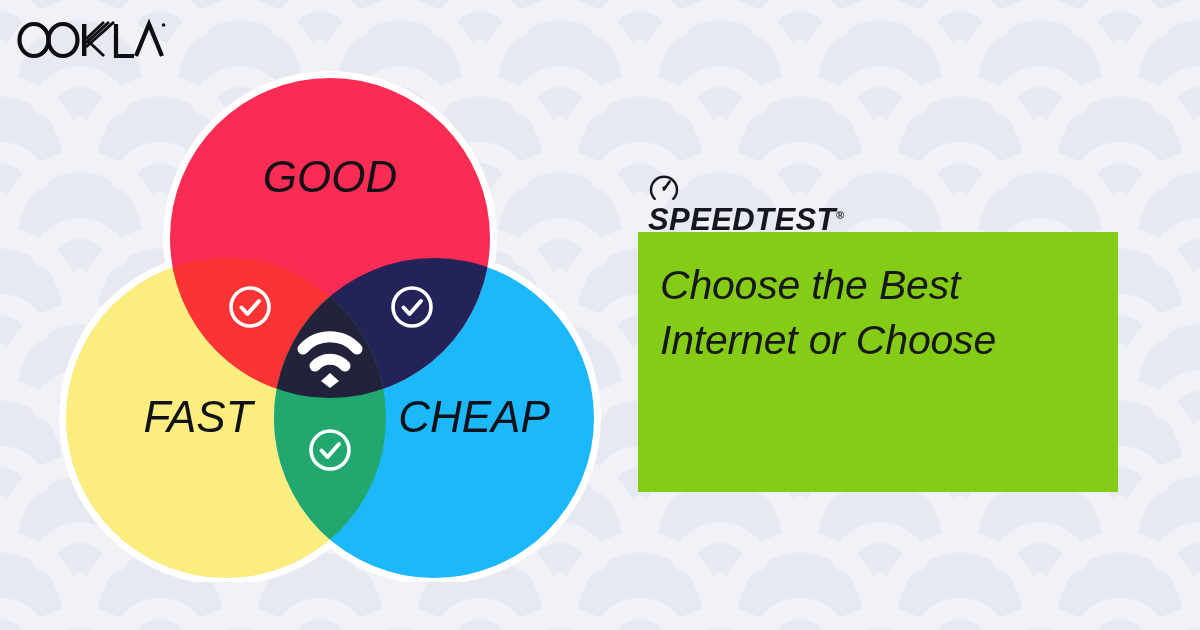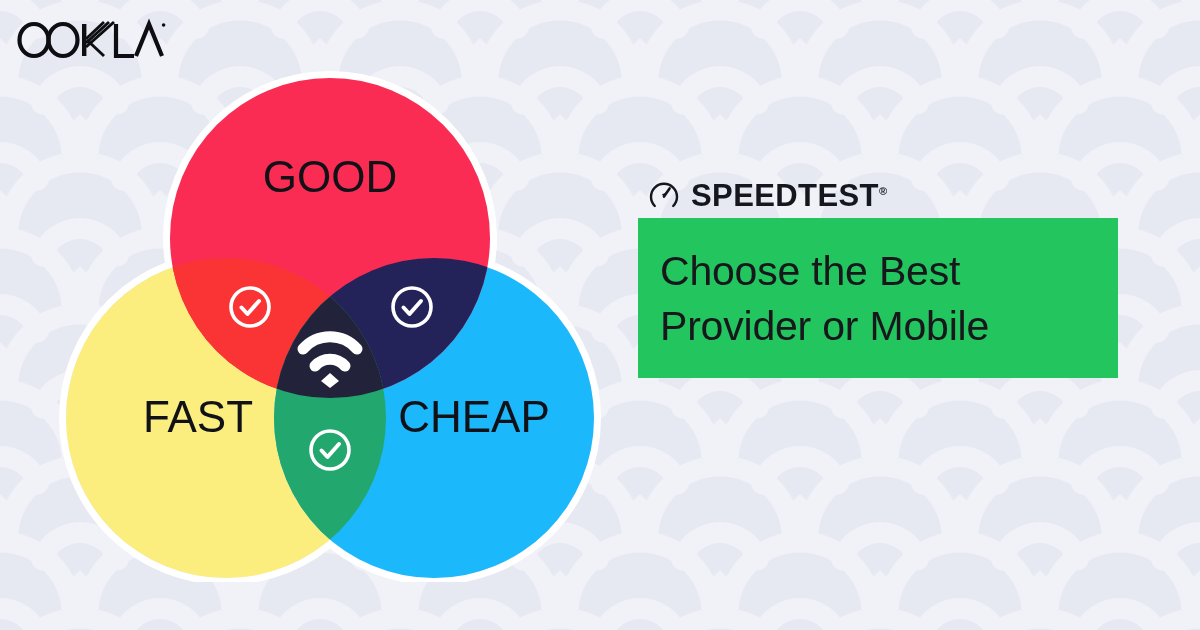--- a/index.html
+++ b/index.html
@@ -7,20 +7,21 @@
     padding: 0;
     background: #e6e8f2;
   }
   #stage {
     position: relative;
     width: 1200px;
     height: 630px;
     overflow: hidden;
     background-color: #e6e8f2;
     font-family: "Liberation Sans", sans-serif;
+    font-style: italic;
   }
   #bg-pattern {
     position: absolute;
     left: 0; top: 0;
     width: 1200px;
     height: 630px;
   }
   
   #ookla-logo {
     position: absolute;
@@ -44,23 +45,23 @@
   }
   
   #right-col {
     position: absolute;
     left: 638px;
     top: 172px;
     width: 482px;
   }
   #speedtest-lockup {
     display: flex;
-    align-items: center;
     height: 46px;
     margin-left: 10px;
+    flex-direction: column;
   }
   #speedtest-gauge {
     width: 32px;
     height: 32px;
     margin-right: 11px;
     flex: 0 0 auto;
   }
   #speedtest-wordmark {
     font-family: "Liberation Sans", sans-serif;
     font-weight: bold;
@@ -70,24 +71,24 @@
     line-height: 1;
     white-space: nowrap;
   }
   #speedtest-reg {
     font-size: 11px;
     vertical-align: super;
     font-weight: bold;
     color: #16161e;
   }
   #headline-card {
-    margin-top: 0;
+    margin-top: 14px;
     width: 480px;
-    height: 160px;
-    background: #22c55e;
+    height: 260px;
+    background: #84cc16;
     box-sizing: border-box;
     padding: 26px 0 0 22px;
   }
   #headline {
     font-family: "Liberation Sans", sans-serif;
     font-weight: 300;
     font-size: 41px;
     line-height: 1.34;
     color: #17171c;
     margin: 0;
@@ -227,19 +228,19 @@
         <path d="M 16 17.8 L 19.3 12.9 L 13.8 15.4 Z" fill="#16161e"></path>
       </svg>
       <div id="speedtest-wordmark">
         <span>SPEEDTEST</span><span id="speedtest-reg">®</span>
       </div>
     </div>
 
     <div id="headline-card">
       <h1 id="headline">
         <span class="hl-line">Choose the Best</span>
-        <span class="hl-line">Provider or Mobile</span>
+        <span class="hl-line">Internet or Choose</span>
       </h1>
     </div>
 
   </div>
 
 </div>
 
 </body></html>

